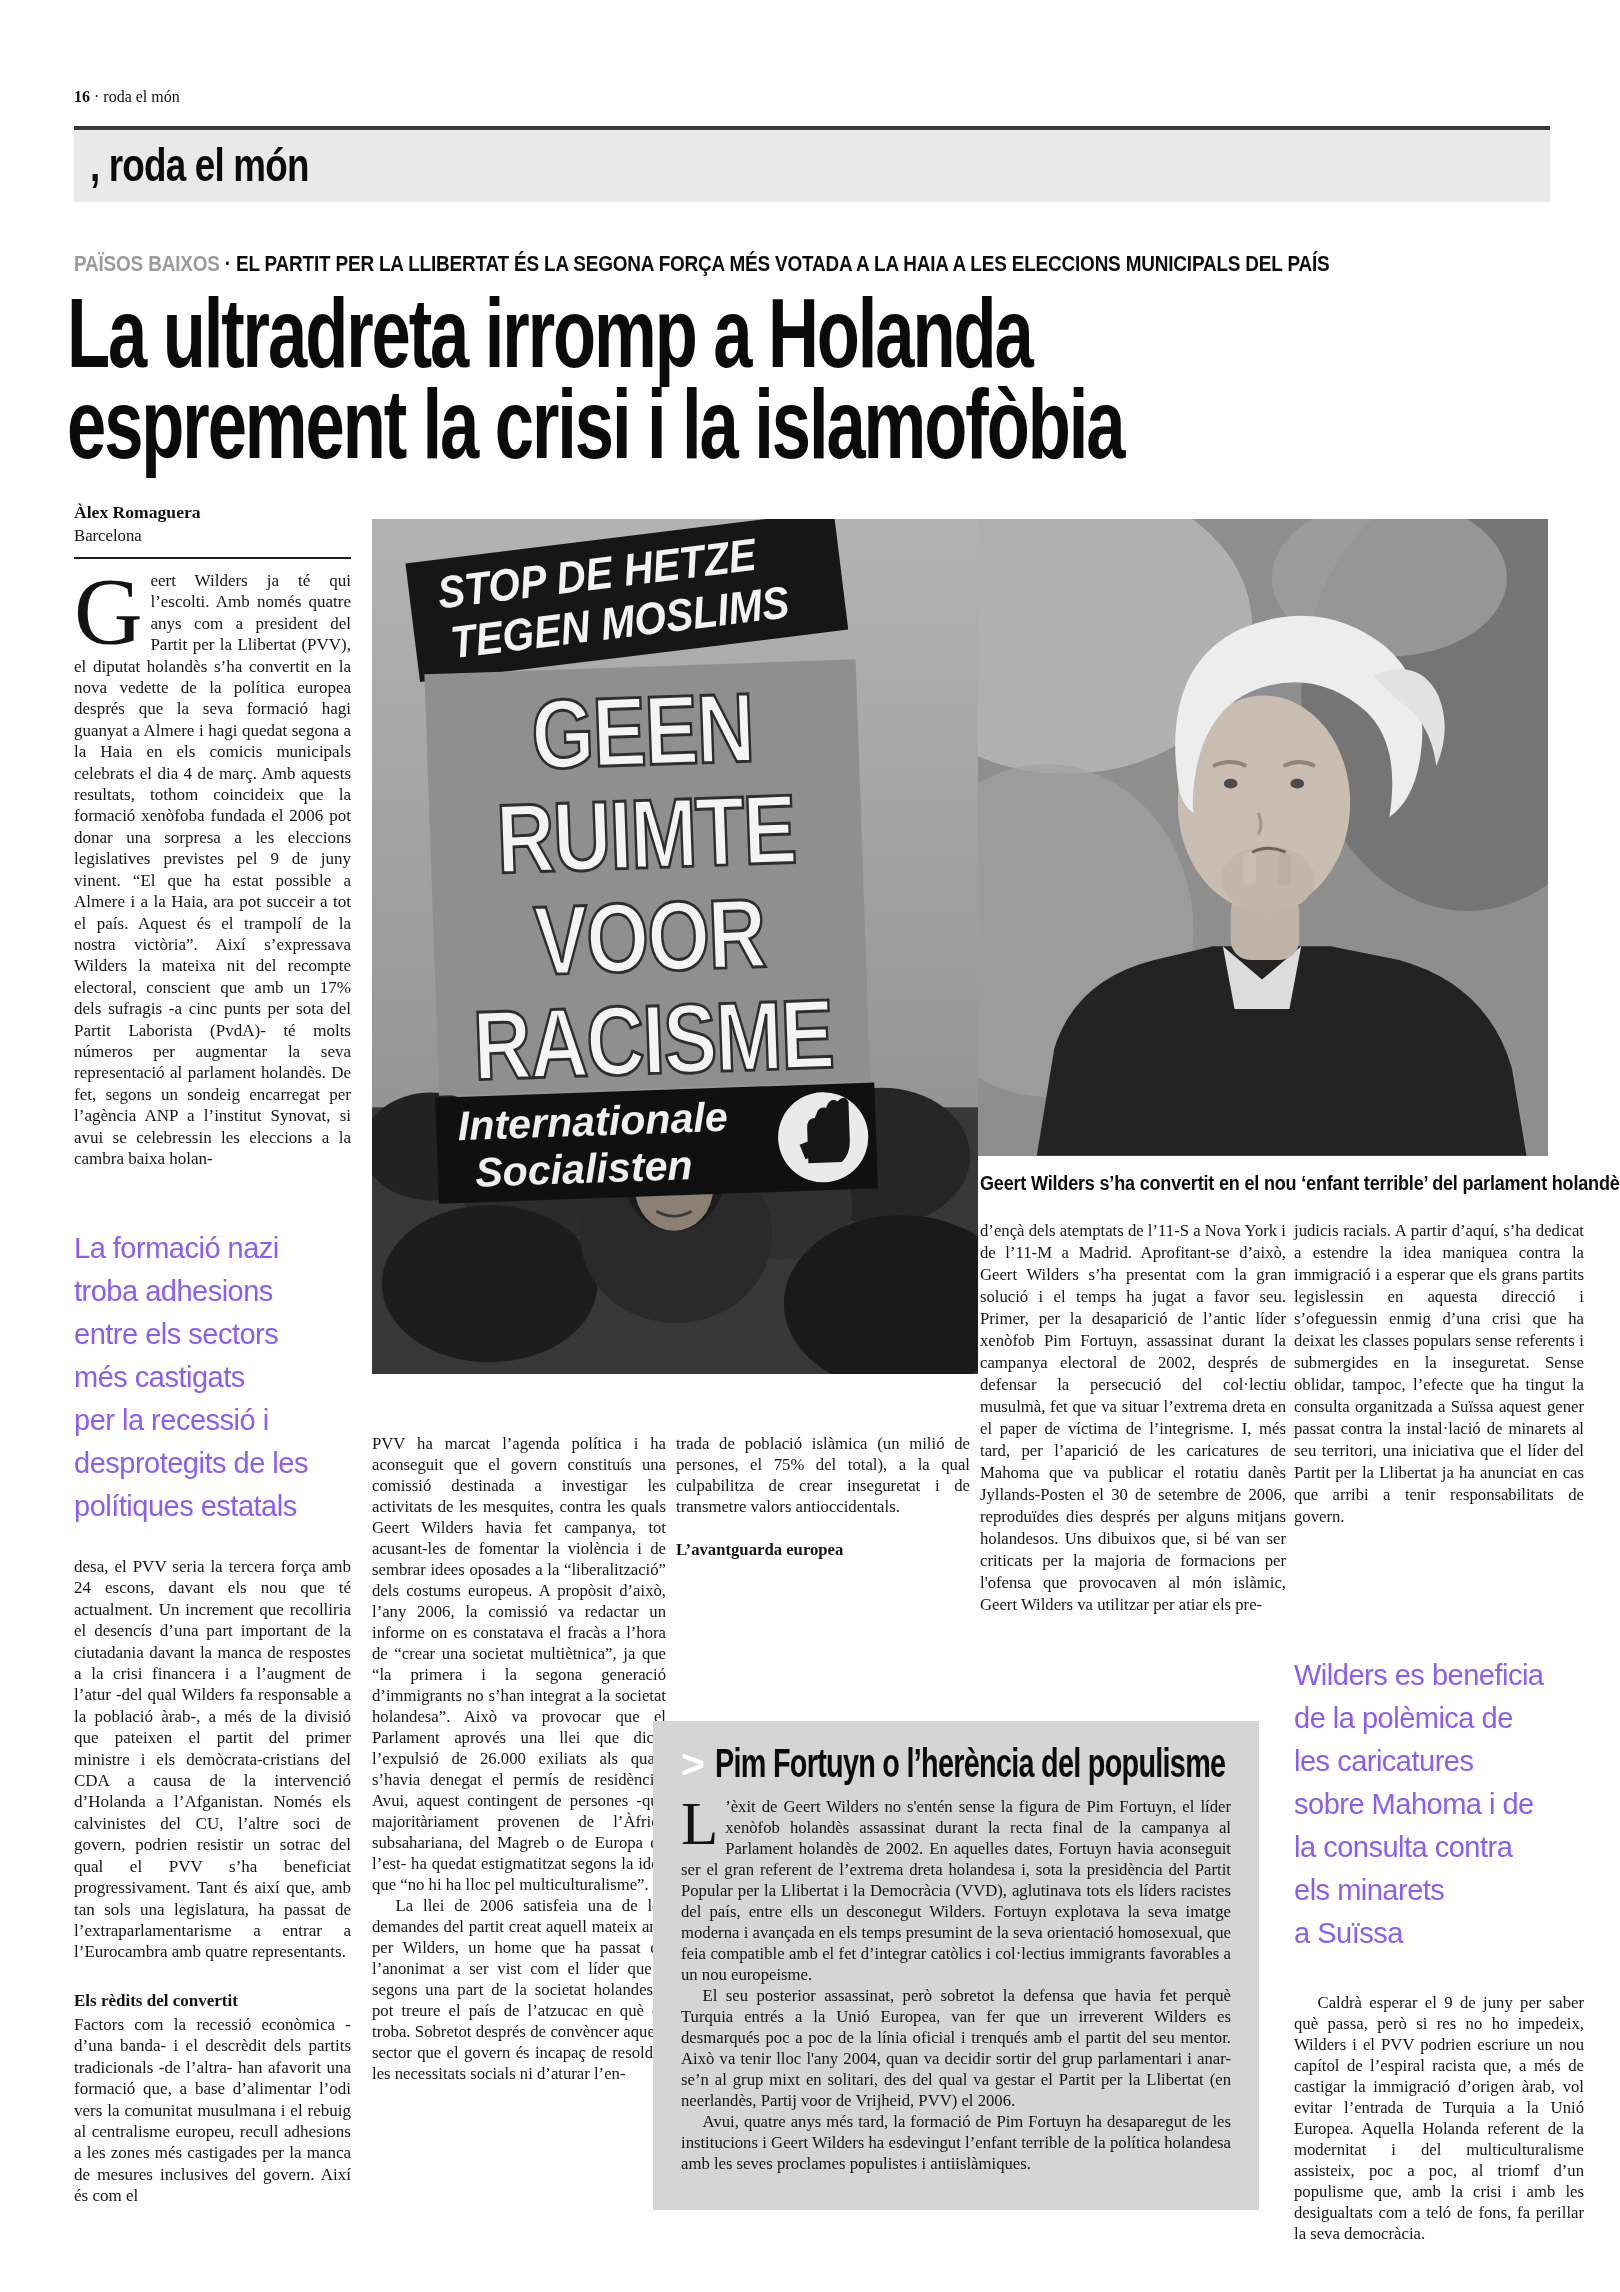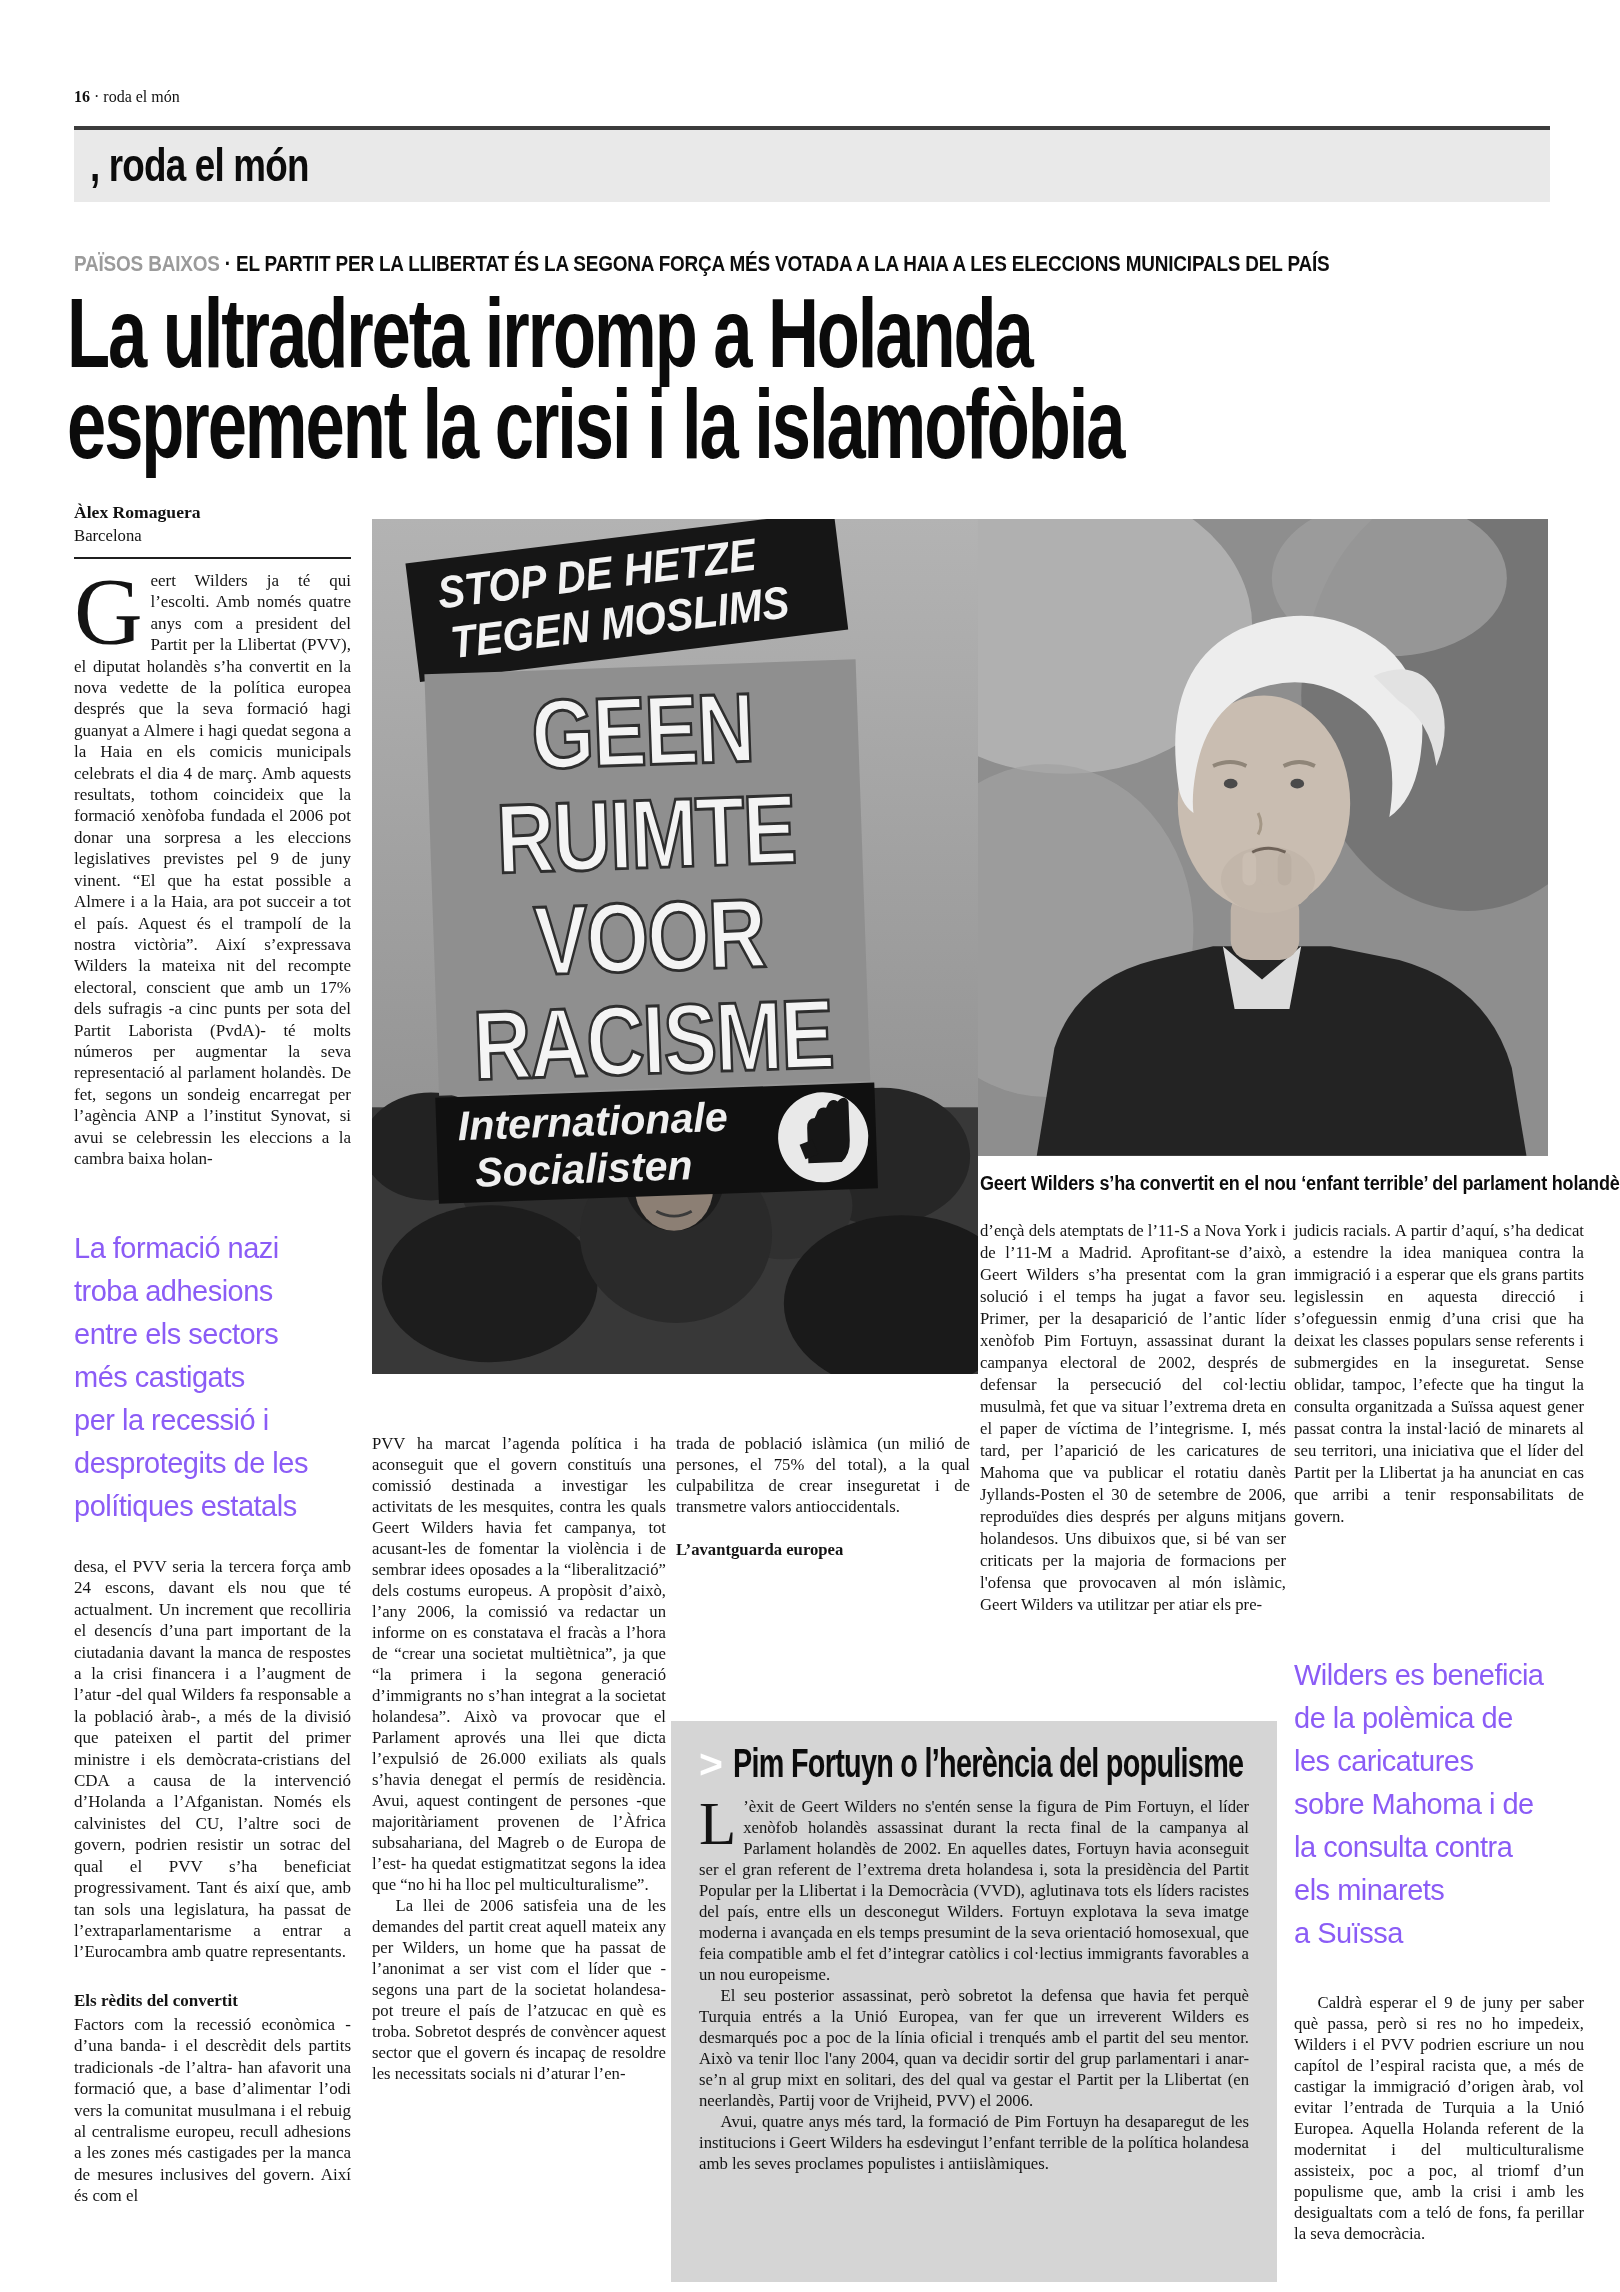--- a/index.html
+++ b/index.html
@@ -47,21 +47,21 @@
 
   
   .caption{font-family:"Liberation Sans",sans-serif;font-weight:700;font-size:19.6px;
            letter-spacing:-0.2px;color:#0d0d0d;}
   .caption .inner{display:inline-block;transform:scaleX(0.92);transform-origin:0 50%;white-space:nowrap;}
 
   
   .photo{background:#9a9a9a;overflow:hidden;}
 
   
-  .fortuyn-box{left:671px;top:1721px;width:606px;height:561px;background:#d5d5d5;box-sizing:border-box;
+  .fortuyn-box{left:653px;top:1721px;width:606px;height:489px;background:#d5d5d5;box-sizing:border-box;
                padding:19.6px 28px 0 28px;}
   .box-title-row{white-space:nowrap;height:55px;}
   .box-marker{color:#ffffff;font-family:"Liberation Sans",sans-serif;font-weight:700;font-size:41px;
               display:inline-block;vertical-align:top;margin-right:9.8px;}
   .box-title{display:inline-block;font-family:"Liberation Sans",sans-serif;font-weight:700;font-size:40px;
              letter-spacing:-1px;color:#0c0c0c;transform:scaleX(0.72);transform-origin:0 0;}
   .box-body{font-size:16.7px;line-height:21px;text-align:justify;color:#131313;}
   .box-body p{margin:0;}
   .box-body .indent{text-indent:21.6px;}
 </style>

